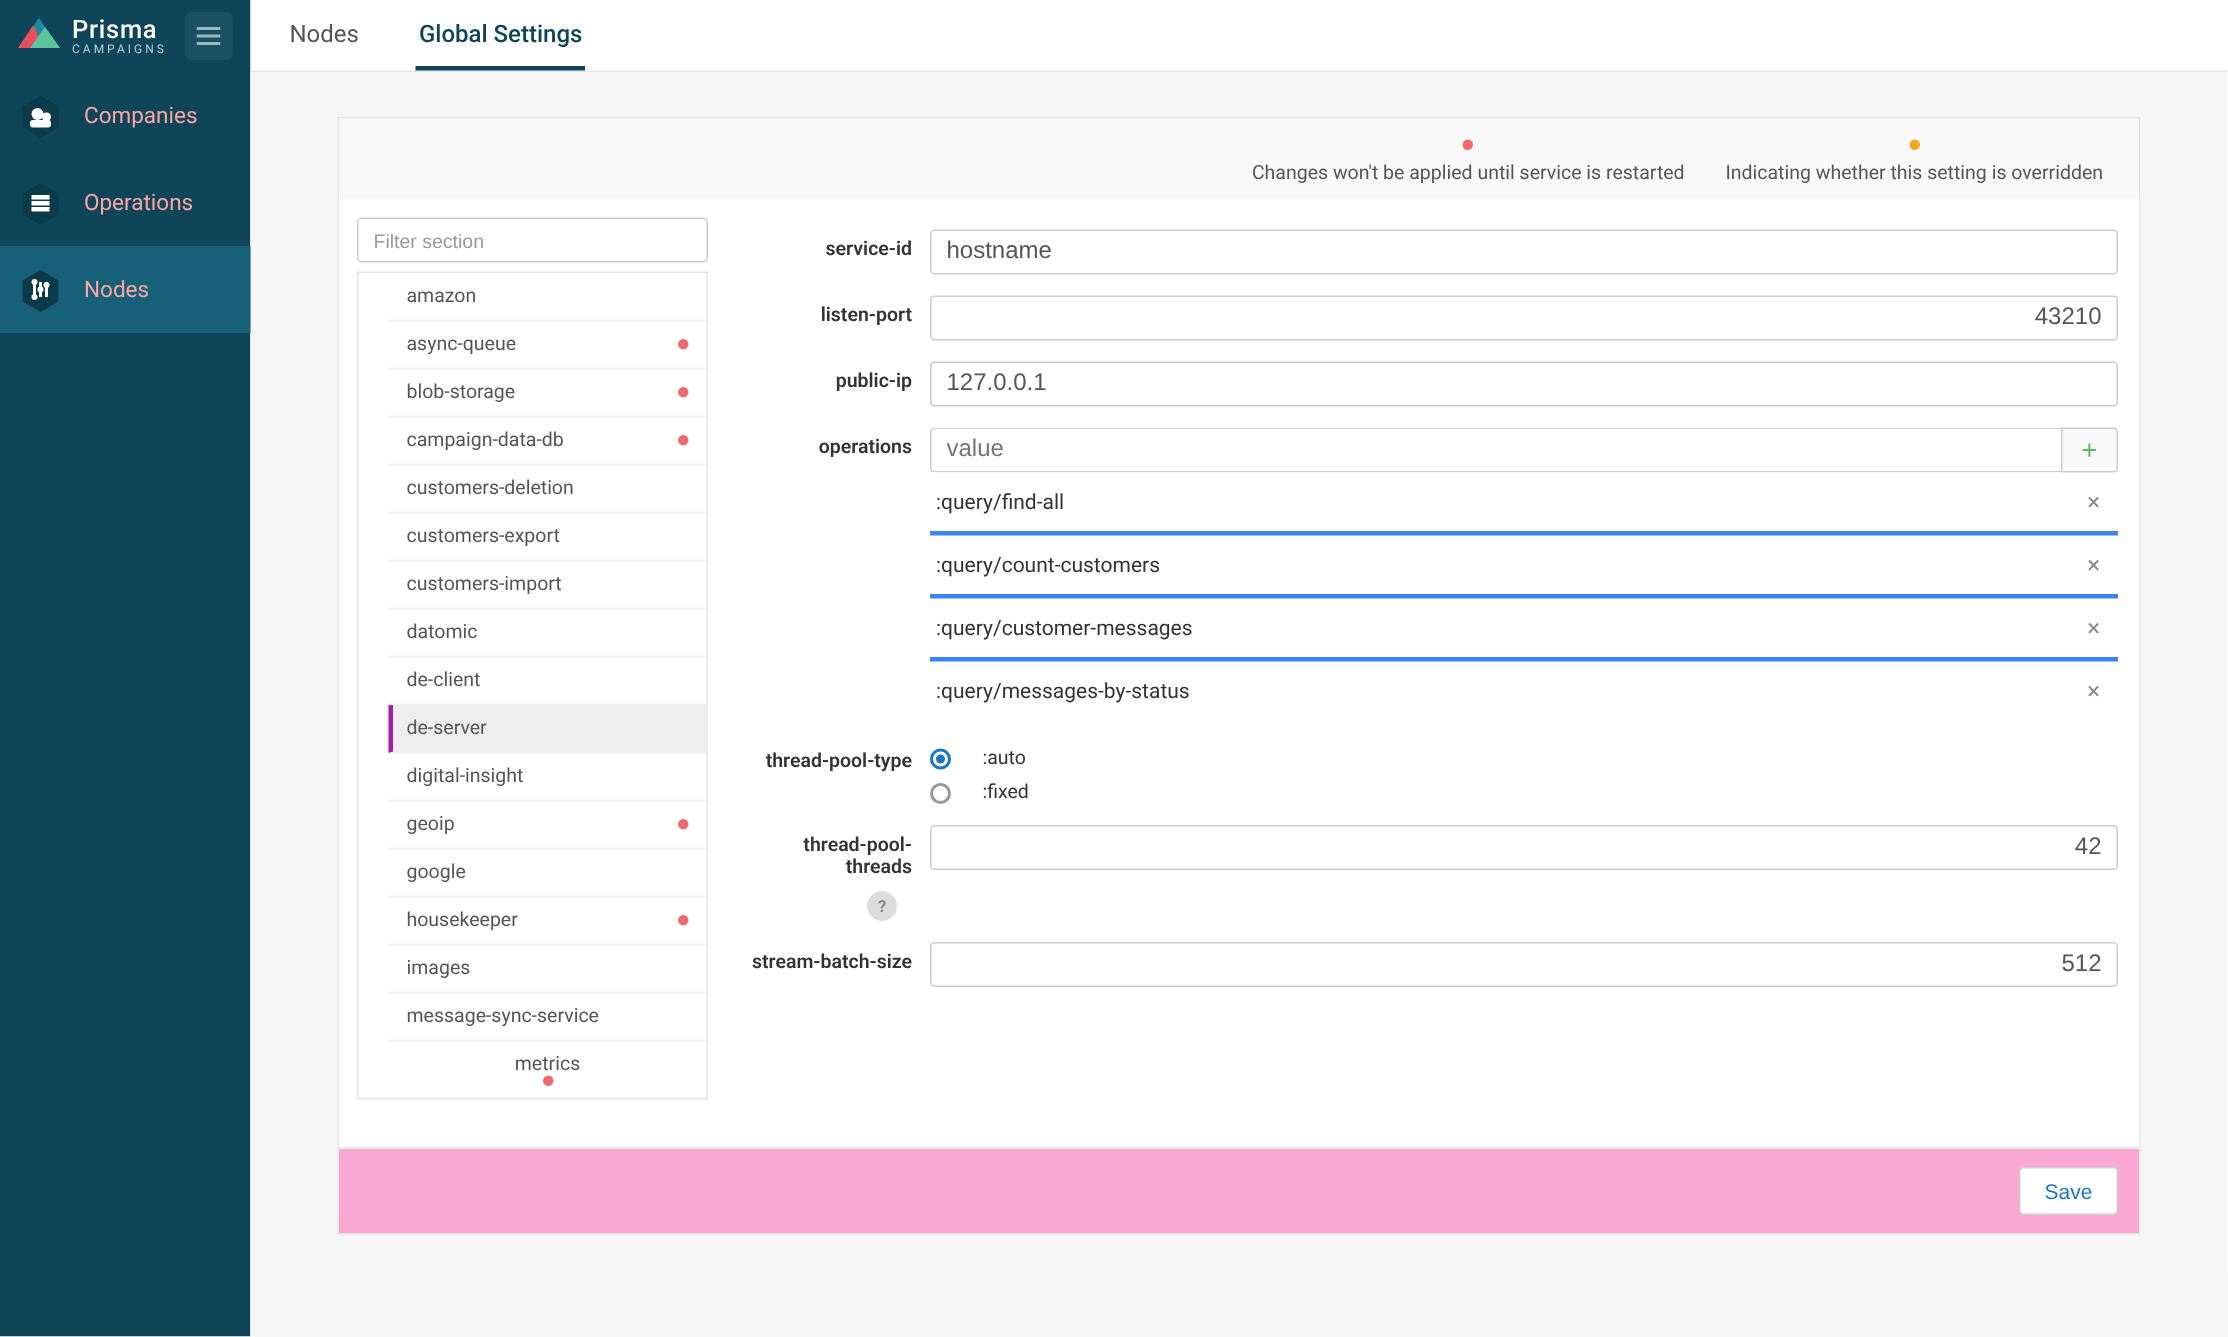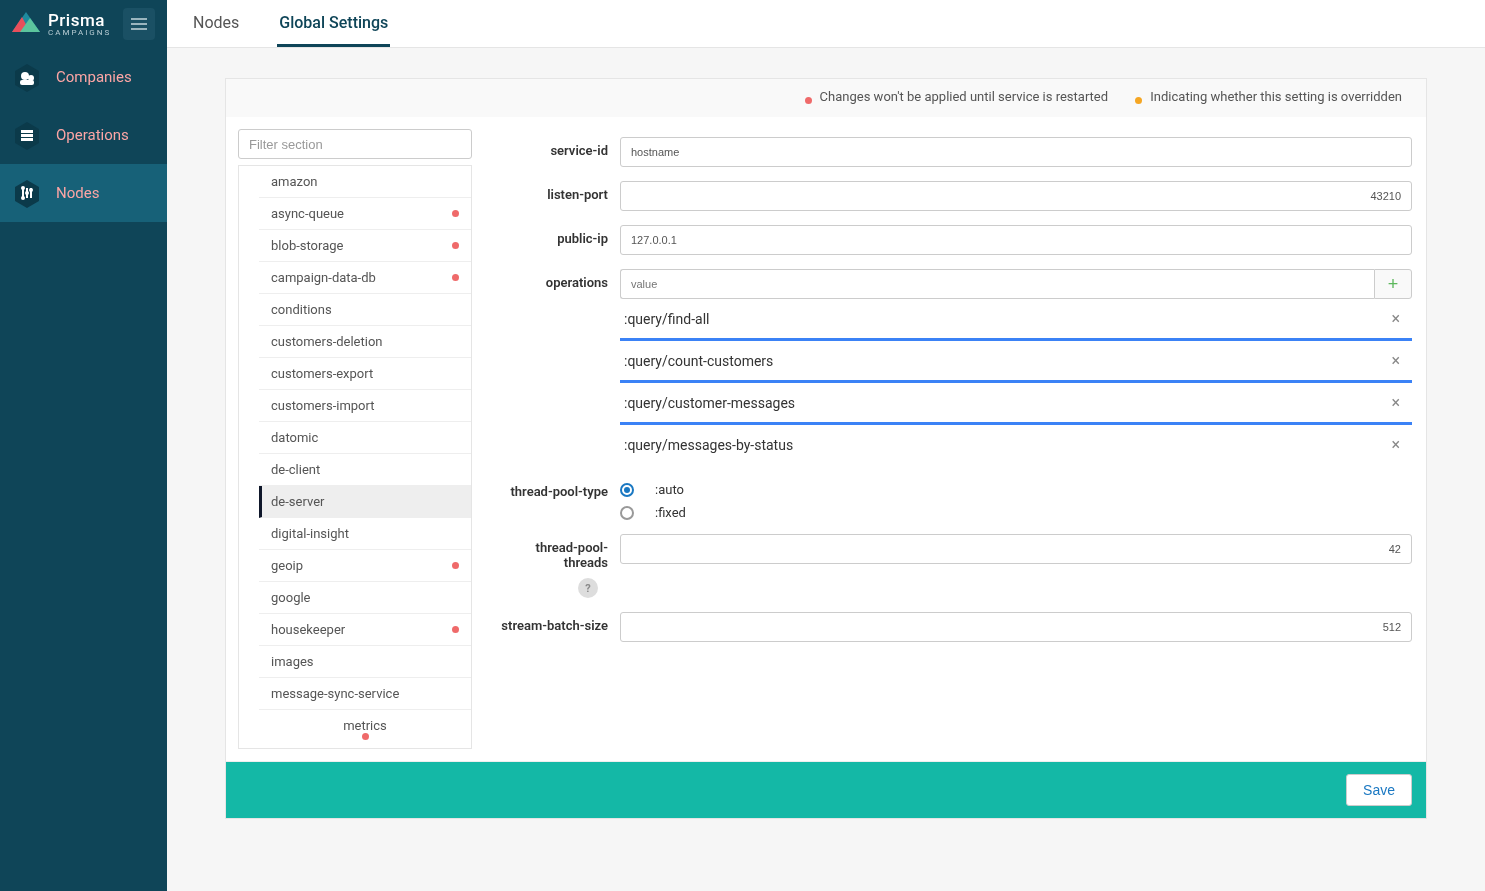--- a/index.html
+++ b/index.html
@@ -27,64 +27,64 @@
 .main { flex: 1; display: flex; flex-direction: column; background: #fff; }
 .topbar { height: 48px; display: flex; align-items: flex-end; padding: 0 24px; gap: 36px; border-bottom: 1px solid #e5e5e5; }
 .tab { padding: 0 2px 12px 2px; font-size: 16px; color: #555; cursor: pointer; border-bottom: 3px solid transparent; }
 .tab.active { color: #0f4558; border-bottom-color: #0f4558; font-weight: 500; }
 
 .workspace { flex: 1; background: #f6f6f6; padding: 30px 58px; overflow: auto; }
 .card { background: #fff; border: 1px solid #e5e5e5; }
 
 
 .notices { background: #f9f9f9; padding: 10px 24px; font-size: 13px; color: #555; text-align: right; }
-.notice { display: inline-flex; align-items: flex-end; gap: 8px; margin-left: 24px; }
+.notice { display: inline-flex; align-items: center; gap: 8px; margin-left: 24px; flex-direction: column; }
 .dot { width: 7px; height: 7px; border-radius: 50%; display: inline-block; }
 .dot.red { background: #ef6a6a; }
 .dot.orange { background: #f5a623; }
 
 .content { display: flex; }
 
 
 .sections { width: 258px; padding: 12px 6px; }
 .filter-wrap { padding: 0 6px 6px 6px; }
 .filter-input { width: 100%; height: 30px; border: 1px solid #ccc; border-radius: 3px; padding: 0 10px; font-size: 13px; color: #555; }
 .filter-input::placeholder { color: #999; }
 .section-list { border: 1px solid #e5e5e5; margin: 0 6px; padding-left: 20px; }
 .section-item { padding: 8px 12px; font-size: 13px; color: #555; border-bottom: 1px solid #eee; display: flex; align-items: center; justify-content: space-between; cursor: pointer; }
 .section-item:last-child { border-bottom: none; flex-direction: column; }
-.section-item.selected { background: #eee; border-left: 3px solid #0f172a; padding-left: 9px; }
+.section-item.selected { background: #eee; border-left: 3px solid #a21caf; padding-left: 9px; }
 .section-item .ind { width: 7px; height: 7px; border-radius: 50%; background: #ef6a6a; }
 
 
 .form { flex: 1; padding: 20px 14px 20px 8px; }
 .row { display: flex; align-items: flex-start; margin-bottom: 14px; }
 .row-label { width: 128px; text-align: right; font-size: 13px; font-weight: 600; color: #333; padding-right: 12px; padding-top: 6px; }
 .row-label.with-help { position: relative; }
 .help-badge { display:inline-flex; align-items:center; justify-content:center; width:20px; height:20px; border-radius:50%; background:#ddd; color:#888; font-size:11px; font-weight:700; margin-top: 8px; float: right; margin-right: 10px; }
 .row-control { flex: 1; }
-.text-input { width: 100%; height: 30px; border: 1px solid #ccc; border-radius: 3px; padding: 0 10px; font-size: 11px; color: #555; }
+.text-input { width: 100%; height: 30px; border: 1px solid #ccc; border-radius: 3px; padding: 0 10px; font-size: 16px; color: #555; }
 .text-input.right { text-align: right; }
 
 .ops-add { display: flex; gap: 0; }
 .ops-add .text-input { border-top-right-radius: 0; border-bottom-right-radius: 0; border-right: none; }
 .add-btn { width: 40px; height: 30px; border: 1px solid #ccc; border-left: 1px solid #ccc; border-top-right-radius: 3px; border-bottom-right-radius: 3px; background: #f9f9f9; color: #5cb85c; font-size: 18px; cursor: pointer; display:flex; align-items:center; justify-content:center; }
 
 .op-item { display: flex; align-items: center; justify-content: space-between; padding: 10px 4px; border-bottom: 3px solid #3b82f6; font-size: 14px; color: #333; }
 .op-item:last-child { border-bottom: none; }
 .op-remove { color: #888; font-size: 16px; cursor: pointer; padding: 0 8px; }
 
 .radio-group { display: flex; flex-direction: column; gap: 8px; padding-top: 4px; }
 .radio-opt { display: flex; align-items: center; gap: 21px; font-size: 13px; }
 .radio { width: 14px; height: 14px; border: 2px solid #999; border-radius: 50%; display: inline-block; position: relative; }
 .radio.checked { border-color: #1a78c2; }
 .radio.checked::after { content: ""; position: absolute; top: 2px; left: 2px; width: 6px; height: 6px; background: #1a78c2; border-radius: 50%; }
 
 
-.footer { padding: 12px 14px; display:flex; justify-content:flex-end; border-top: 1px solid #eee; background: #14b8a6; }
+.footer { padding: 12px 14px; display:flex; justify-content:flex-end; border-top: 1px solid #eee; background: #f9a8d4; margin-top: 20px; }
 .save-btn { border: 1px solid #ccc; background: #fff; color: #1a78c2; border-radius: 3px; padding: 7px 16px; font-size: 14px; cursor: pointer; }
 </style>
 </head>
 <body>
 
 <div class="app">
 
   <aside class="sidebar">
     <div class="sidebar-header">
       <div class="logo">
@@ -181,23 +181,20 @@
                   <span>async-queue</span>
                   <span class="ind"></span>
                 </div>
                 <div class="section-item">
                   <span>blob-storage</span>
                   <span class="ind"></span>
                 </div>
                 <div class="section-item">
                   <span>campaign-data-db</span>
                   <span class="ind"></span>
-                </div>
-                <div class="section-item">
-                  <span>conditions</span>
                 </div>
                 <div class="section-item">
                   <span>customers-deletion</span>
                 </div>
                 <div class="section-item">
                   <span>customers-export</span>
                 </div>
                 <div class="section-item">
                   <span>customers-import</span>
                 </div>

